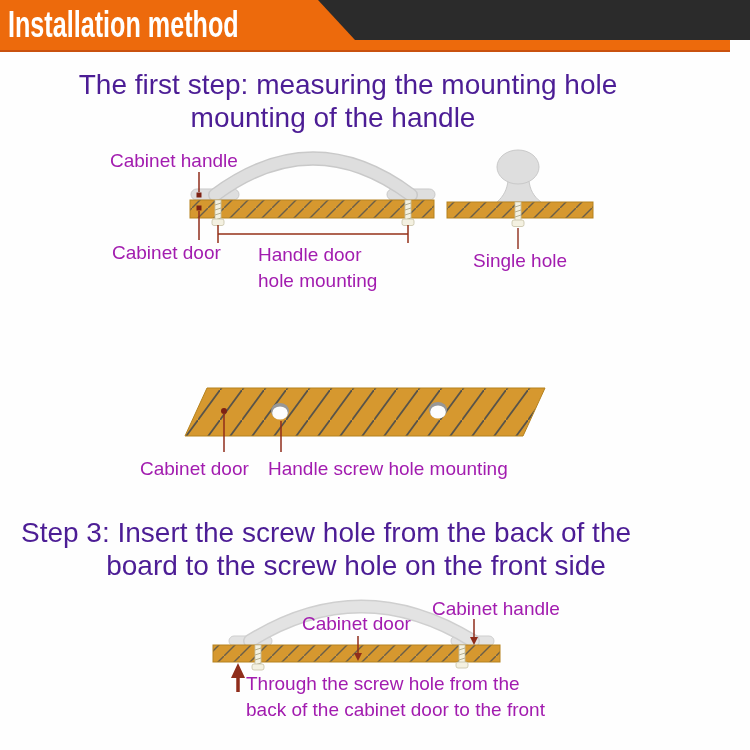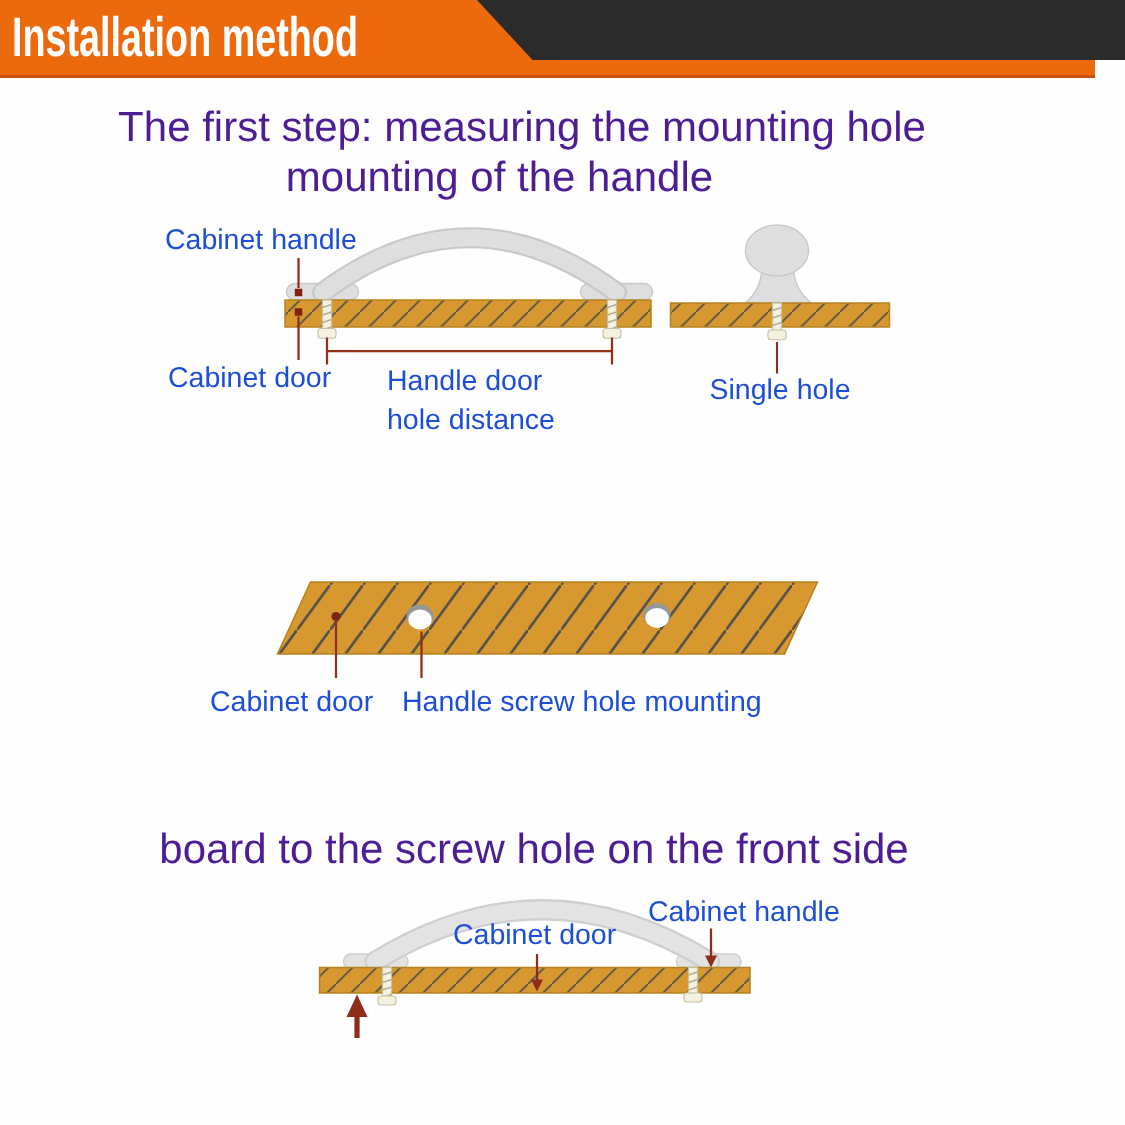--- a/index.html
+++ b/index.html
@@ -10,21 +10,21 @@
        border-bottom:2px solid #C9520F;}
   .hdr-wedge{position:absolute;left:318px;top:0;width:432px;height:40px;background:#2B2B2B;
        clip-path:polygon(0 0,100% 0,100% 100%,37px 100%);}
   .hdr-title{position:absolute;left:8px;top:1px;height:48px;line-height:48px;
        font-size:37px;font-weight:700;color:#fff;white-space:nowrap;
        transform:scaleX(0.68);transform-origin:left center;letter-spacing:0px;}
   
   .hline{position:absolute;white-space:nowrap;font-size:28px;line-height:33px;color:#4c1d95;
        transform:translateX(-50%);}
   
-  .lbl{position:absolute;white-space:nowrap;font-size:19px;line-height:25.5px;color:#1d4ed8;}
+  .lbl{position:absolute;white-space:nowrap;font-size:19px;line-height:25.5px;color:#a21caf;}
   svg{position:absolute;left:0;display:block;}
 </style>
 </head>
 <body>
 
 <div class="page">
 
   <div class="hdr">
     <div class="hdr-wedge"></div>
     <div class="hdr-title">Installation method</div>
@@ -87,21 +87,21 @@
       <path d="M515 207 l6 -2 M515 212 l6 -2 M515 217 l6 -2" stroke="#B3AE90" stroke-width="1" fill="none"></path>
       <rect x="512" y="220" width="12" height="6.5" rx="2" fill="#F4F1E1" stroke="#C6C2A6" stroke-width="0.8"></rect>
       <line x1="518" y1="228" x2="518" y2="249" stroke="#8F2D1B" stroke-width="1.4"></line>
     </g>
   </svg>
 
   <div class="lbl" style="left:110px;top:148px">Cabinet handle</div>
   <div class="lbl" style="left:112px;top:240px">Cabinet door</div>
   <div class="lbl" style="left:258px;top:242px">
     <div>Handle door</div>
-    <div>hole distance</div>
+    <div>hole mounting</div>
   </div>
   <div class="lbl" style="left:473px;top:248px">Single hole</div>
 
 
   <svg width="750" height="85" viewBox="0 380 750 85" style="top:380px">
     <defs>
       <pattern id="hatchB2" width="22" height="30" patternUnits="userSpaceOnUse">
         <rect width="22" height="30" fill="#D6982F"></rect>
         <line x1="0" y1="30" x2="22" y2="0" stroke="#57534A" stroke-width="1.8"></line>
       </pattern>
@@ -118,20 +118,21 @@
     <g>
       <circle cx="224" cy="411" r="3" fill="#7E2213"></circle>
       <line x1="224" y1="413" x2="224" y2="452" stroke="#8F2D1B" stroke-width="1.5"></line>
     </g>
     <line x1="281" y1="421" x2="281" y2="452" stroke="#8F2D1B" stroke-width="1.5"></line>
   </svg>
 
   <div class="lbl" style="left:140px;top:456px">Cabinet door</div>
   <div class="lbl" style="left:268px;top:456px">Handle screw hole mounting</div>
 
+  <div class="hline" style="left:326px;top:516px">Step 3: Insert the screw hole from the back of the</div>
   <div class="hline" style="left:356px;top:549px">board to the screw hole on the front side</div>
 
   <svg width="750" height="140" viewBox="0 590 750 140" style="top:590px">
     <defs>
       <pattern id="hatchA3" width="16" height="16" patternUnits="userSpaceOnUse">
         <rect width="16" height="16" fill="#D6982F"></rect>
         <line x1="0" y1="16" x2="16" y2="0" stroke="#6A5F49" stroke-width="1.4"></line>
       </pattern>
     </defs>
     <g>
@@ -160,14 +161,18 @@
       <polygon points="470,637 478,637 474,645" fill="#8F2D1B"></polygon>
     </g>
     <g>
       <line x1="238" y1="692" x2="238" y2="676" stroke="#8F2D1B" stroke-width="3.5"></line>
       <polygon points="231,678 245,678 238,663" fill="#8F2D1B"></polygon>
     </g>
   </svg>
 
   <div class="lbl" style="left:302px;top:611px">Cabinet door</div>
   <div class="lbl" style="left:432px;top:596px">Cabinet handle</div>
+  <div class="lbl" style="left:246px;top:671px">
+    <div>Through the screw hole from the</div>
+    <div>back of the cabinet door to the front</div>
+  </div>
 
 </div>
 
 </body></html>

